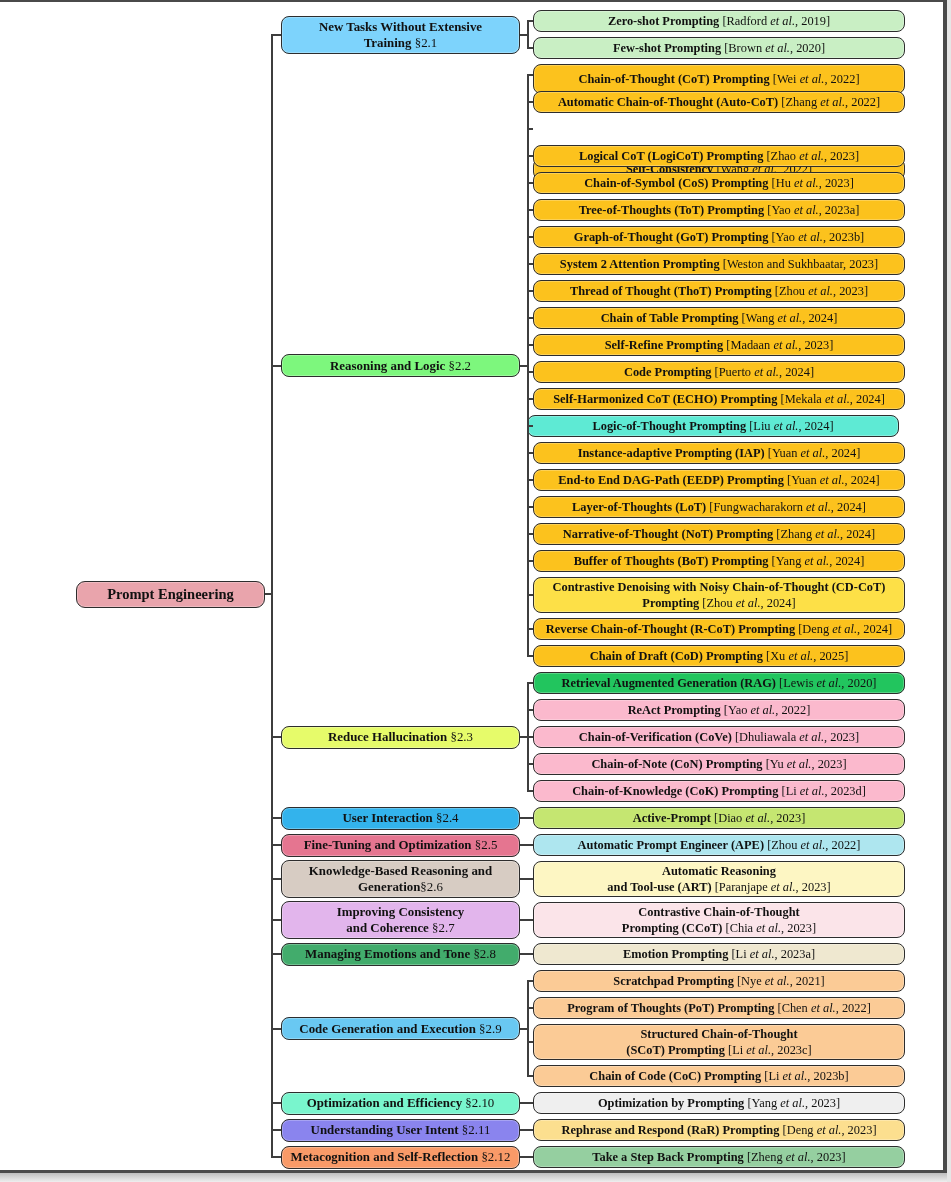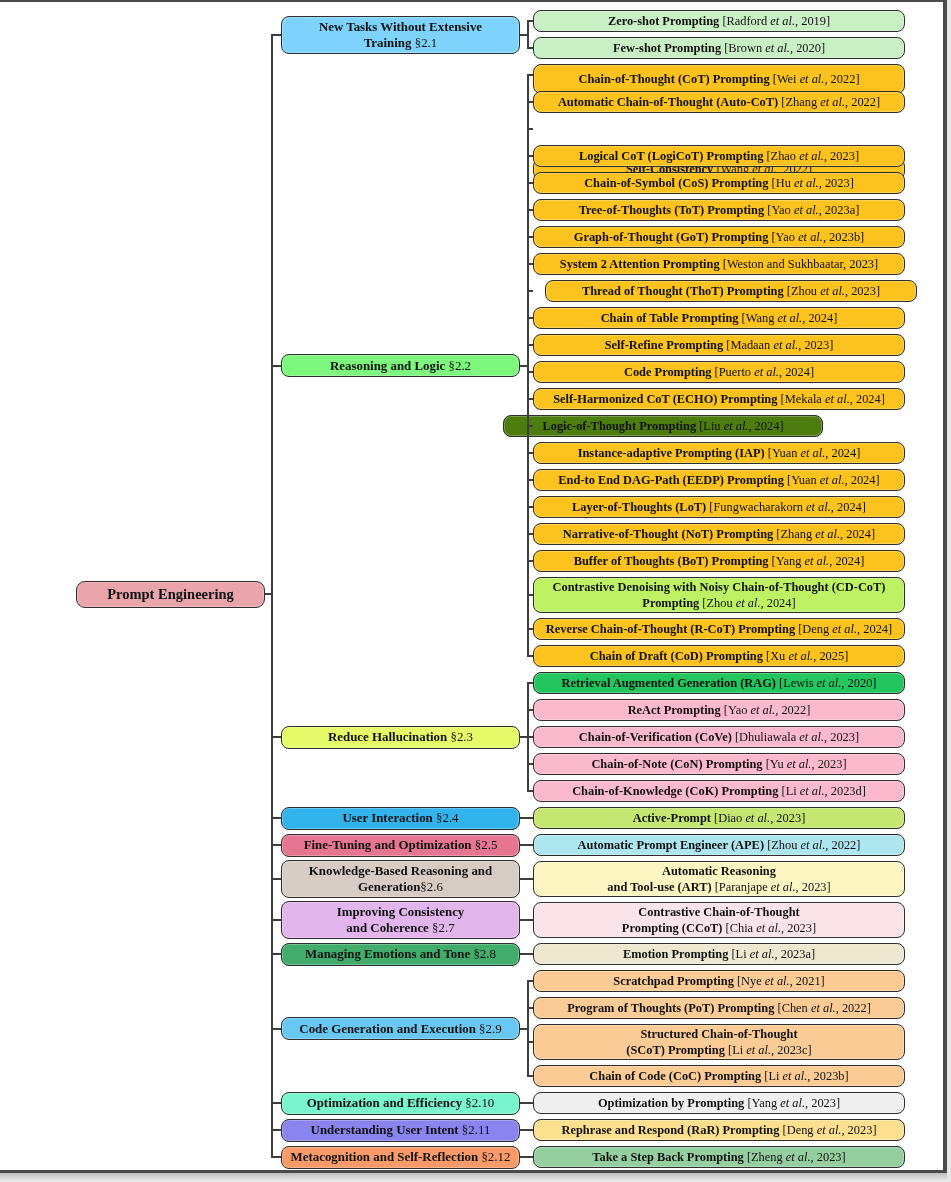--- a/index.html
+++ b/index.html
@@ -73,54 +73,54 @@
     </div>
     <div class="node leaf" style="left: 533px; top: 199px; width: 372px; height: 22px; background: rgb(252, 194, 29);">
       <span class="txt"><span class="nm">Tree-of-Thoughts (ToT) Prompting</span> <span class="ct">[Yao <i>et al.</i>, 2023a]</span></span>
     </div>
     <div class="node leaf" style="left: 533px; top: 226px; width: 372px; height: 22px; background: rgb(252, 194, 29);">
       <span class="txt"><span class="nm">Graph-of-Thought (GoT) Prompting</span> <span class="ct">[Yao <i>et al.</i>, 2023b]</span></span>
     </div>
     <div class="node leaf" style="left: 533px; top: 253px; width: 372px; height: 22px; background: rgb(252, 194, 29);">
       <span class="txt"><span class="nm">System 2 Attention Prompting</span> <span class="ct">[Weston and Sukhbaatar, 2023]</span></span>
     </div>
-    <div class="node leaf" style="left: 533px; top: 280px; width: 372px; height: 22px; background: rgb(252, 194, 29); margin-left: 12px;">
+    <div class="node leaf" style="left: 533px; top: 280px; width: 372px; height: 22px; background: rgb(252, 194, 29);">
       <span class="txt"><span class="nm">Thread of Thought (ThoT) Prompting</span> <span class="ct">[Zhou <i>et al.</i>, 2023]</span></span>
     </div>
     <div class="node leaf" style="left: 533px; top: 307px; width: 372px; height: 22px; background: rgb(252, 194, 29);">
       <span class="txt"><span class="nm">Chain of Table Prompting</span> <span class="ct">[Wang <i>et al.</i>, 2024]</span></span>
     </div>
     <div class="node leaf" style="left: 533px; top: 334px; width: 372px; height: 22px; background: rgb(252, 194, 29);">
       <span class="txt"><span class="nm">Self-Refine Prompting</span> <span class="ct">[Madaan <i>et al.</i>, 2023]</span></span>
     </div>
     <div class="node leaf" style="left: 533px; top: 361px; width: 372px; height: 22px; background: rgb(252, 194, 29);">
       <span class="txt"><span class="nm">Code Prompting</span> <span class="ct">[Puerto <i>et al.</i>, 2024]</span></span>
     </div>
     <div class="node leaf" style="left: 533px; top: 388px; width: 372px; height: 22px; background: rgb(252, 194, 29);">
       <span class="txt"><span class="nm">Self-Harmonized CoT (ECHO) Prompting</span> <span class="ct">[Mekala <i>et al.</i>, 2024]</span></span>
     </div>
-    <div class="node leaf" style="left: 503px; top: 415px; width: 320px; height: 22px; background: #4d7c0f;">
+    <div class="node leaf" style="left: 527px; top: 415px; width: 372px; height: 22px; background: #5eead4;">
       <span class="txt"><span class="nm">Logic-of-Thought Prompting</span> <span class="ct">[Liu <i>et al.</i>, 2024]</span></span>
     </div>
     <div class="node leaf" style="left: 533px; top: 442px; width: 372px; height: 22px; background: rgb(252, 194, 29);">
       <span class="txt"><span class="nm">Instance-adaptive Prompting (IAP)</span> <span class="ct">[Yuan <i>et al.</i>, 2024]</span></span>
     </div>
     <div class="node leaf" style="left: 533px; top: 469px; width: 372px; height: 22px; background: rgb(252, 194, 29);">
       <span class="txt"><span class="nm">End-to End DAG-Path (EEDP) Prompting</span> <span class="ct">[Yuan <i>et al.</i>, 2024]</span></span>
     </div>
     <div class="node leaf" style="left: 533px; top: 496px; width: 372px; height: 22px; background: rgb(252, 194, 29);">
       <span class="txt"><span class="nm">Layer-of-Thoughts (LoT)</span> <span class="ct">[Fungwacharakorn <i>et al.</i>, 2024]</span></span>
     </div>
     <div class="node leaf" style="left: 533px; top: 523px; width: 372px; height: 22px; background: rgb(252, 194, 29);">
       <span class="txt"><span class="nm">Narrative-of-Thought (NoT) Prompting</span> <span class="ct">[Zhang <i>et al.</i>, 2024]</span></span>
     </div>
     <div class="node leaf" style="left: 533px; top: 550px; width: 372px; height: 22px; background: rgb(252, 194, 29);">
       <span class="txt"><span class="nm">Buffer of Thoughts (BoT) Prompting</span> <span class="ct">[Yang <i>et al.</i>, 2024]</span></span>
     </div>
-    <div class="node leaf" style="left: 533px; top: 577px; width: 372px; height: 36px; background: #bef264;">
+    <div class="node leaf" style="left: 533px; top: 577px; width: 372px; height: 36px; background: #fde047;">
       <span class="txt"><span class="nm">Contrastive Denoising with Noisy Chain-of-Thought (CD-CoT)
 Prompting</span> <span class="ct">[Zhou <i>et al.</i>, 2024]</span></span>
     </div>
     <div class="node leaf" style="left: 533px; top: 618px; width: 372px; height: 22px; background: rgb(252, 194, 29);">
       <span class="txt"><span class="nm">Reverse Chain-of-Thought (R-CoT) Prompting</span> <span class="ct">[Deng <i>et al.</i>, 2024]</span></span>
     </div>
     <div class="node leaf" style="left: 533px; top: 645px; width: 372px; height: 22px; background: rgb(252, 194, 29);">
       <span class="txt"><span class="nm">Chain of Draft (CoD) Prompting</span> <span class="ct">[Xu <i>et al.</i>, 2025]</span></span>
     </div>
     <div class="node cat" style="left: 281px; top: 354px; width: 239px; height: 23px; background: rgb(125, 247, 125);">

